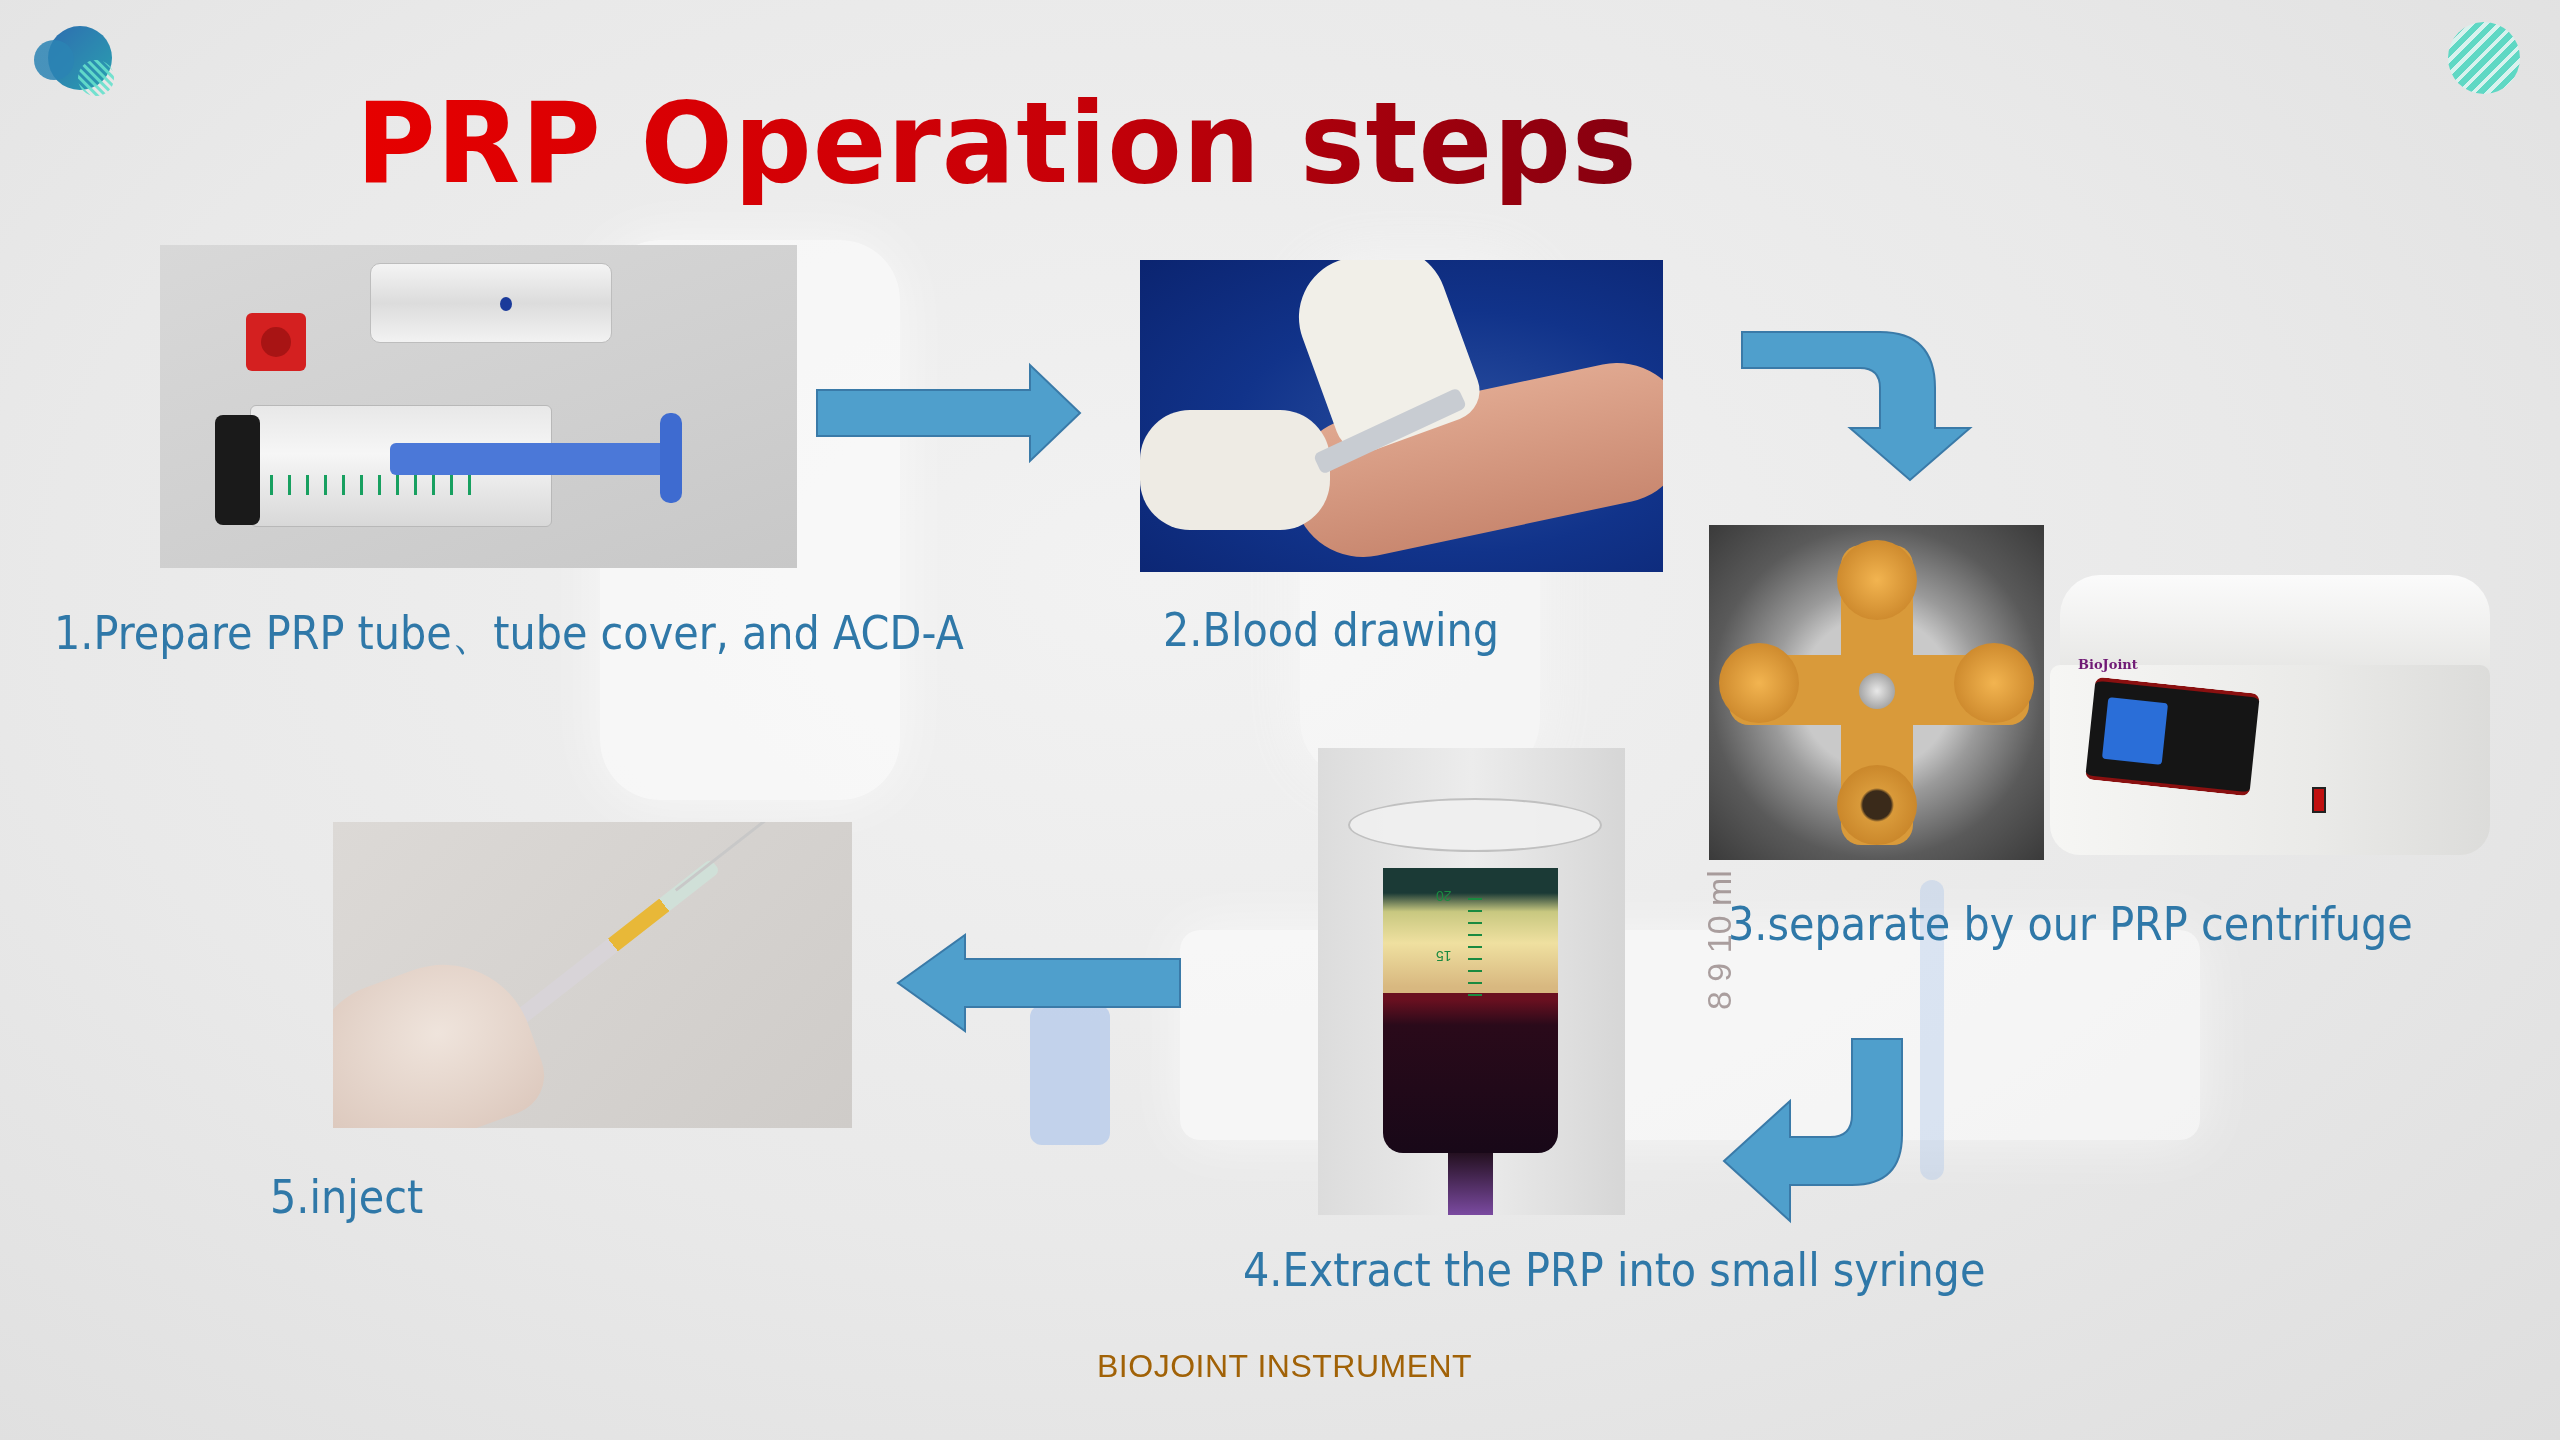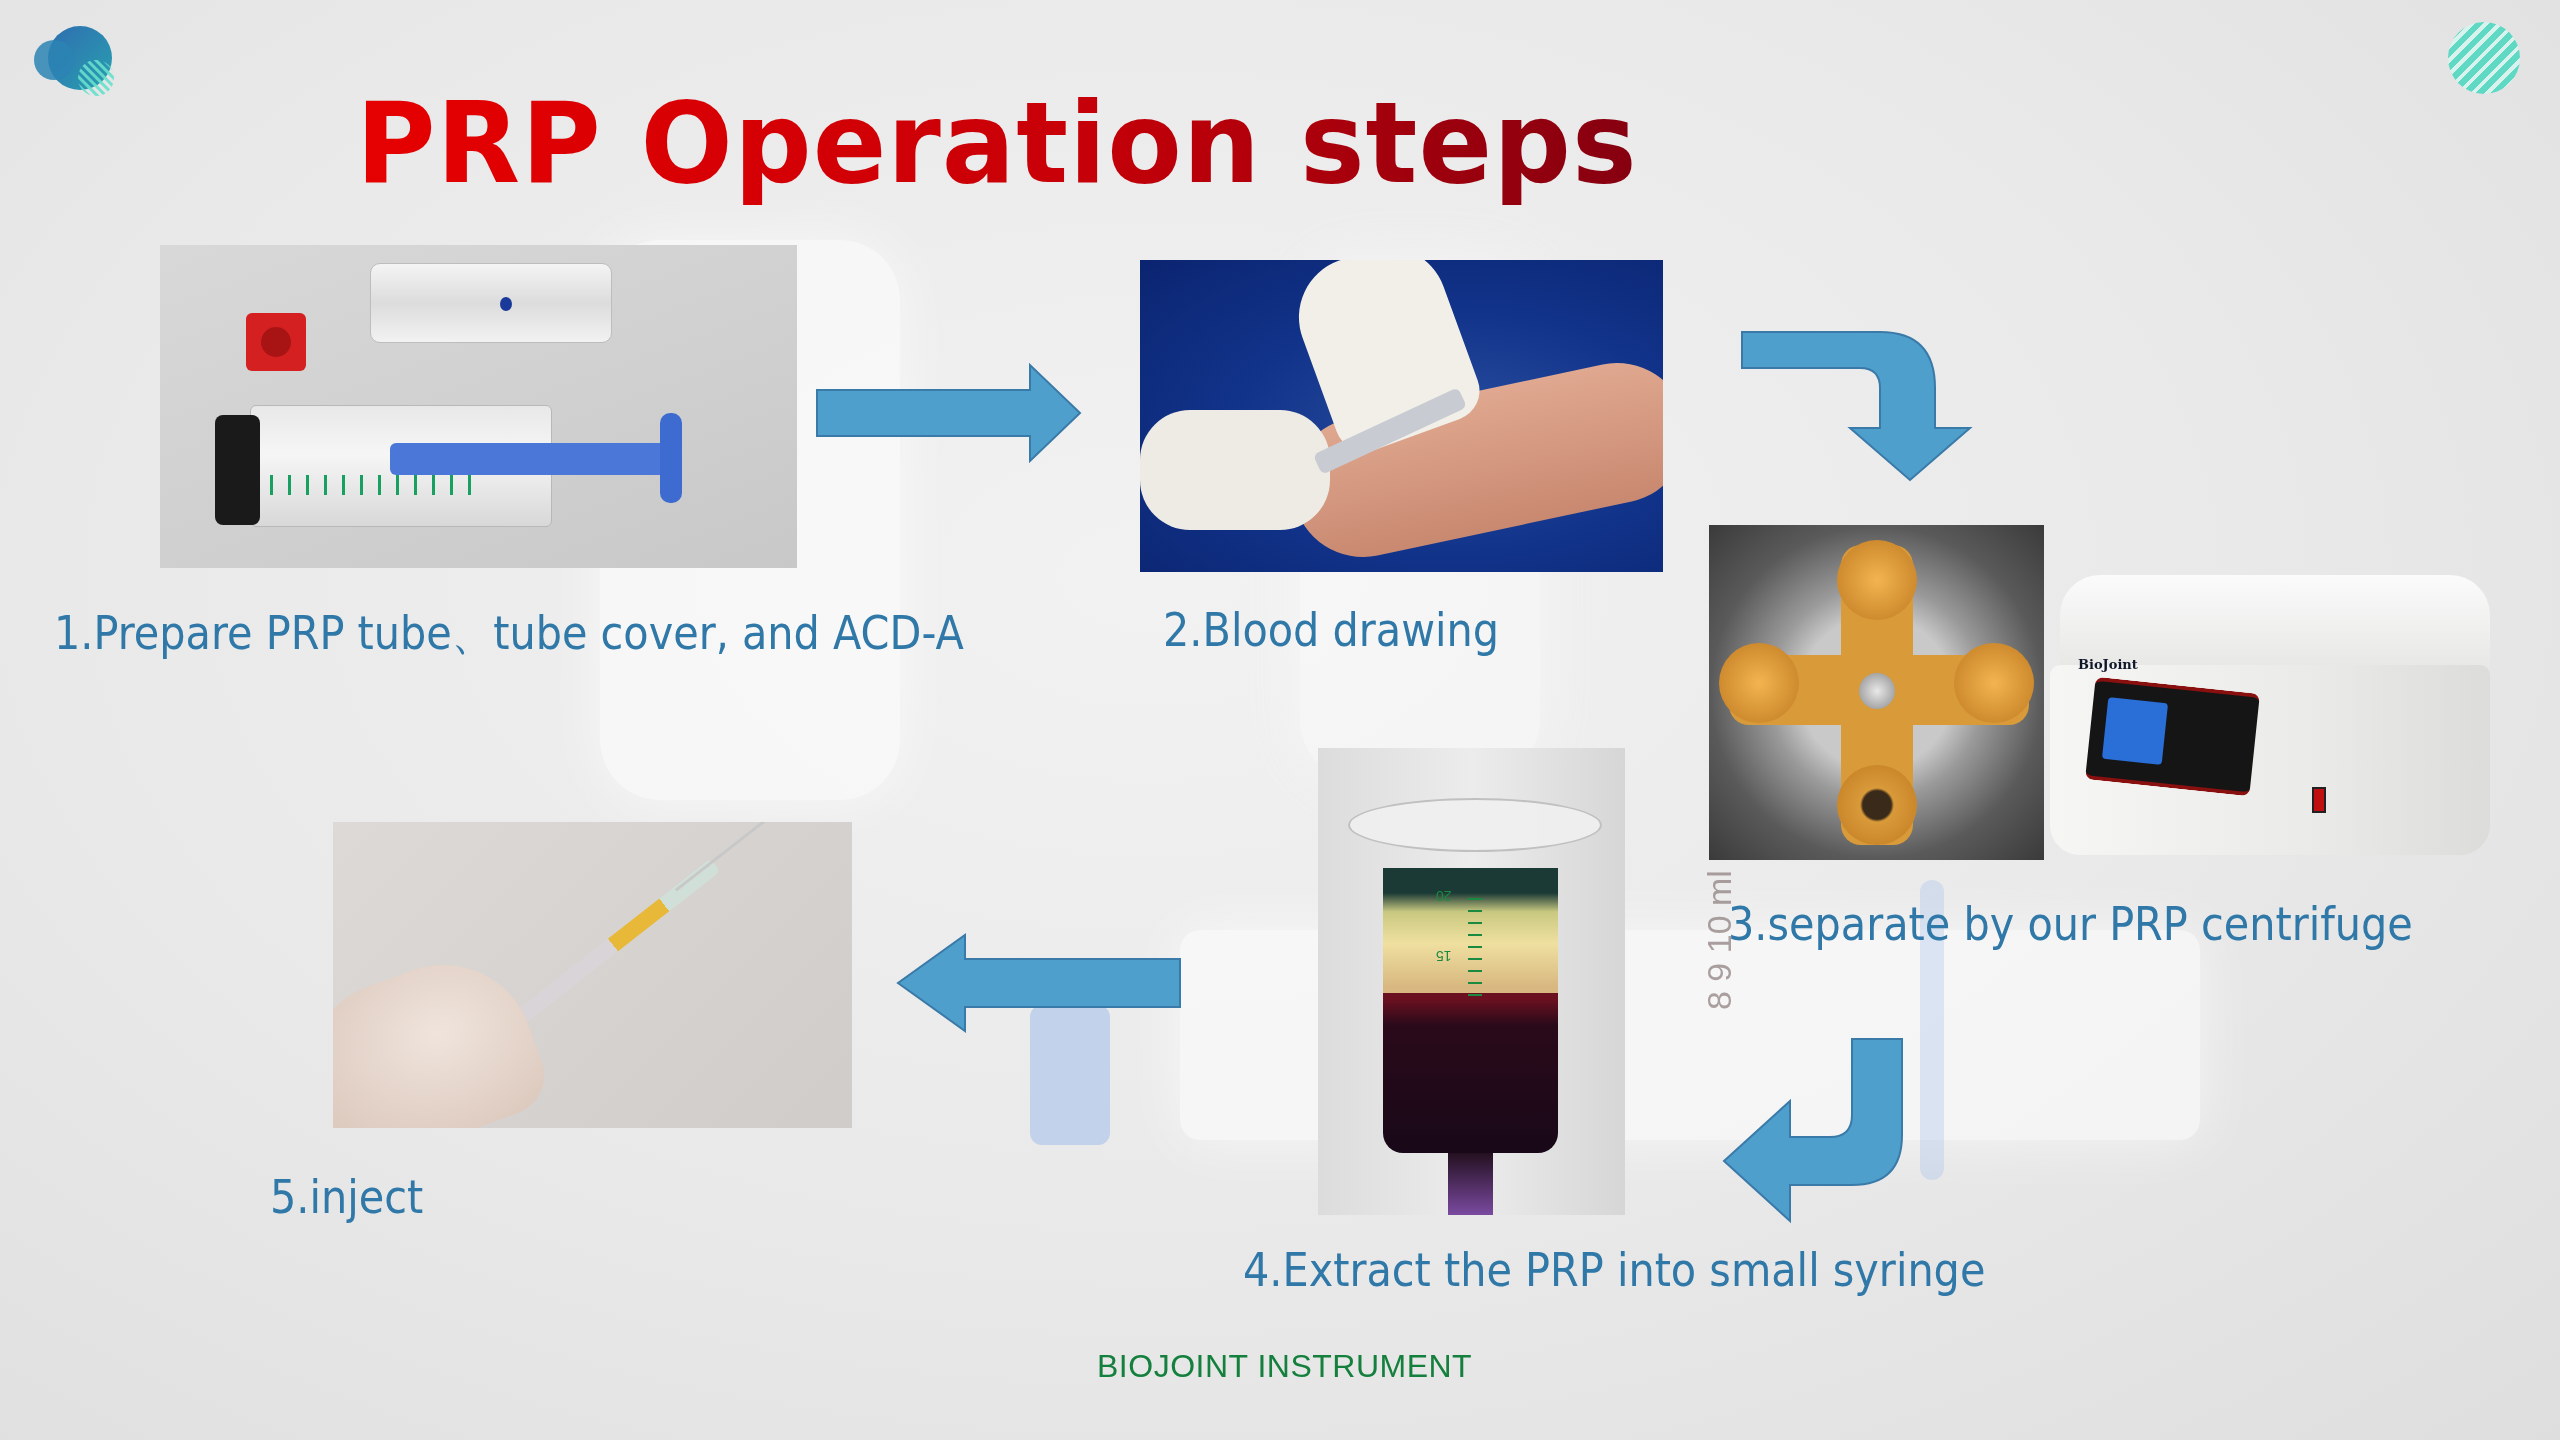--- a/index.html
+++ b/index.html
@@ -32,21 +32,21 @@
     .p3b { left: 2050px; top: 555px; width: 450px; height: 305px; }
     .p4 { left: 1318px; top: 748px; width: 307px; height: 467px; background: linear-gradient(90deg,#dcdcdc,#ececec 50%,#d6d6d6); }
     .p5 { left: 333px; top: 822px; width: 519px; height: 306px; background: linear-gradient(135deg,#dcd9d6,#cfccc9); }
     
     .label { position: absolute; color: #2f78a8; font-size: 46px; white-space: nowrap; font-family: "DejaVu Sans", sans-serif; transform-origin: left; }
     .l1 { left: 54px; top: 603px; transform: scaleX(0.9); }
     .l2 { left: 1163px; top: 603px; transform: scaleX(0.9); }
     .l3 { left: 1728px; top: 897px; transform: scaleX(0.9); }
     .l4 { left: 1243px; top: 1243px; transform: scaleX(0.9); }
     .l5 { left: 270px; top: 1170px; transform: scaleX(0.9); }
-    .footer { position: absolute; left: 1097px; top: 1348px; font-size: 32px; color: #15803d; letter-spacing: 0.5px; white-space: nowrap; }
+    .footer { position: absolute; left: 1097px; top: 1348px; font-size: 32px; color: #a16207; letter-spacing: 0.5px; white-space: nowrap; }
     svg.arrow { position: absolute; overflow: visible; }
   </style>
 </head>
 <body>
 
 <div class="ghost" style="left:600px;top:240px;width:300px;height:560px;border-radius:60px;"></div>
 <div class="ghost" style="left:1300px;top:260px;width:240px;height:520px;border-radius:60px;opacity:0.7;"></div>
 <div class="ghost" style="left:1180px;top:930px;width:1020px;height:210px;border-radius:20px;"></div>
 <div class="ghost-blue" style="left:1030px;top:1005px;width:80px;height:140px;"></div>
 <div class="ghost-blue" style="left:1920px;top:880px;width:24px;height:300px;opacity:0.6;"></div>
@@ -104,21 +104,21 @@
   <div class="abs" style="left:20px;top:130px;width:300px;height:70px;background:#d99a3a;border-radius:20px;"></div>
   <div class="abs" style="left:128px;top:15px;width:80px;height:80px;background:radial-gradient(circle,#f2b450,#c07a20);border-radius:50%;"></div>
   <div class="abs" style="left:10px;top:118px;width:80px;height:80px;background:radial-gradient(circle,#f2b450,#c07a20);border-radius:50%;"></div>
   <div class="abs" style="left:245px;top:118px;width:80px;height:80px;background:radial-gradient(circle,#f2b450,#c07a20);border-radius:50%;"></div>
   <div class="abs" style="left:128px;top:240px;width:80px;height:80px;background:radial-gradient(circle,#3a2a1a 0 25%,#d99a3a 30%,#c07a20);border-radius:50%;"></div>
   <div class="abs" style="left:150px;top:148px;width:36px;height:36px;background:radial-gradient(circle,#e8e8e8,#8a8a8a);border-radius:50%;"></div>
 </div>
 <div class="photo p3b">
   <div class="abs" style="left:10px;top:20px;width:430px;height:100px;background:linear-gradient(180deg,#fbfbfb,#e6e6e4);border-radius:40px 40px 8px 8px;"></div>
   <div class="abs" style="left:0px;top:110px;width:440px;height:190px;background:linear-gradient(90deg,#f6f6f4,#eaeae8 60%,#dcdcda);border-radius:10px 10px 30px 30px;"></div>
-  <div class="abs" style="left:28px;top:102px;font-size:13px;font-weight:bold;color:#0f172a;font-family:'DejaVu Serif',serif;">BioJoint</div>
+  <div class="abs" style="left:28px;top:102px;font-size:13px;font-weight:bold;color:#701a75;font-family:'DejaVu Serif',serif;">BioJoint</div>
   <div class="abs" style="left:40px;top:130px;width:165px;height:95px;background:#151515;border-radius:8px;border-top:4px solid #8a1010;border-bottom:4px solid #8a1010;transform:rotate(6deg);"></div>
   <div class="abs" style="left:55px;top:145px;width:60px;height:62px;background:#2a6ed8;border-radius:4px;transform:rotate(6deg);"></div>
   <div class="abs" style="left:262px;top:232px;width:10px;height:22px;background:#c01010;border:2px solid #222;"></div>
 </div>
 
 <div class="photo p4">
   <div class="abs" style="left:30px;top:50px;width:250px;height:50px;background:rgba(240,240,240,0.9);border-radius:50%;border:2px solid #c0c0c0;"></div>
   <div class="abs" style="left:65px;top:120px;width:175px;height:125px;background:linear-gradient(180deg,#1b3a36 0 20%,#c8c880 35%,#efe0a0 60%,#d8b880 95%);"></div>
   <div class="abs" style="left:65px;top:245px;width:175px;height:160px;background:linear-gradient(180deg,#6a1020 0 4%,#2a0a1a 20%,#180818);border-radius:0 0 20px 20px;"></div>
   <div class="abs" style="left:130px;top:405px;width:45px;height:62px;background:linear-gradient(180deg,#241020,#7a4aa0);"></div>

